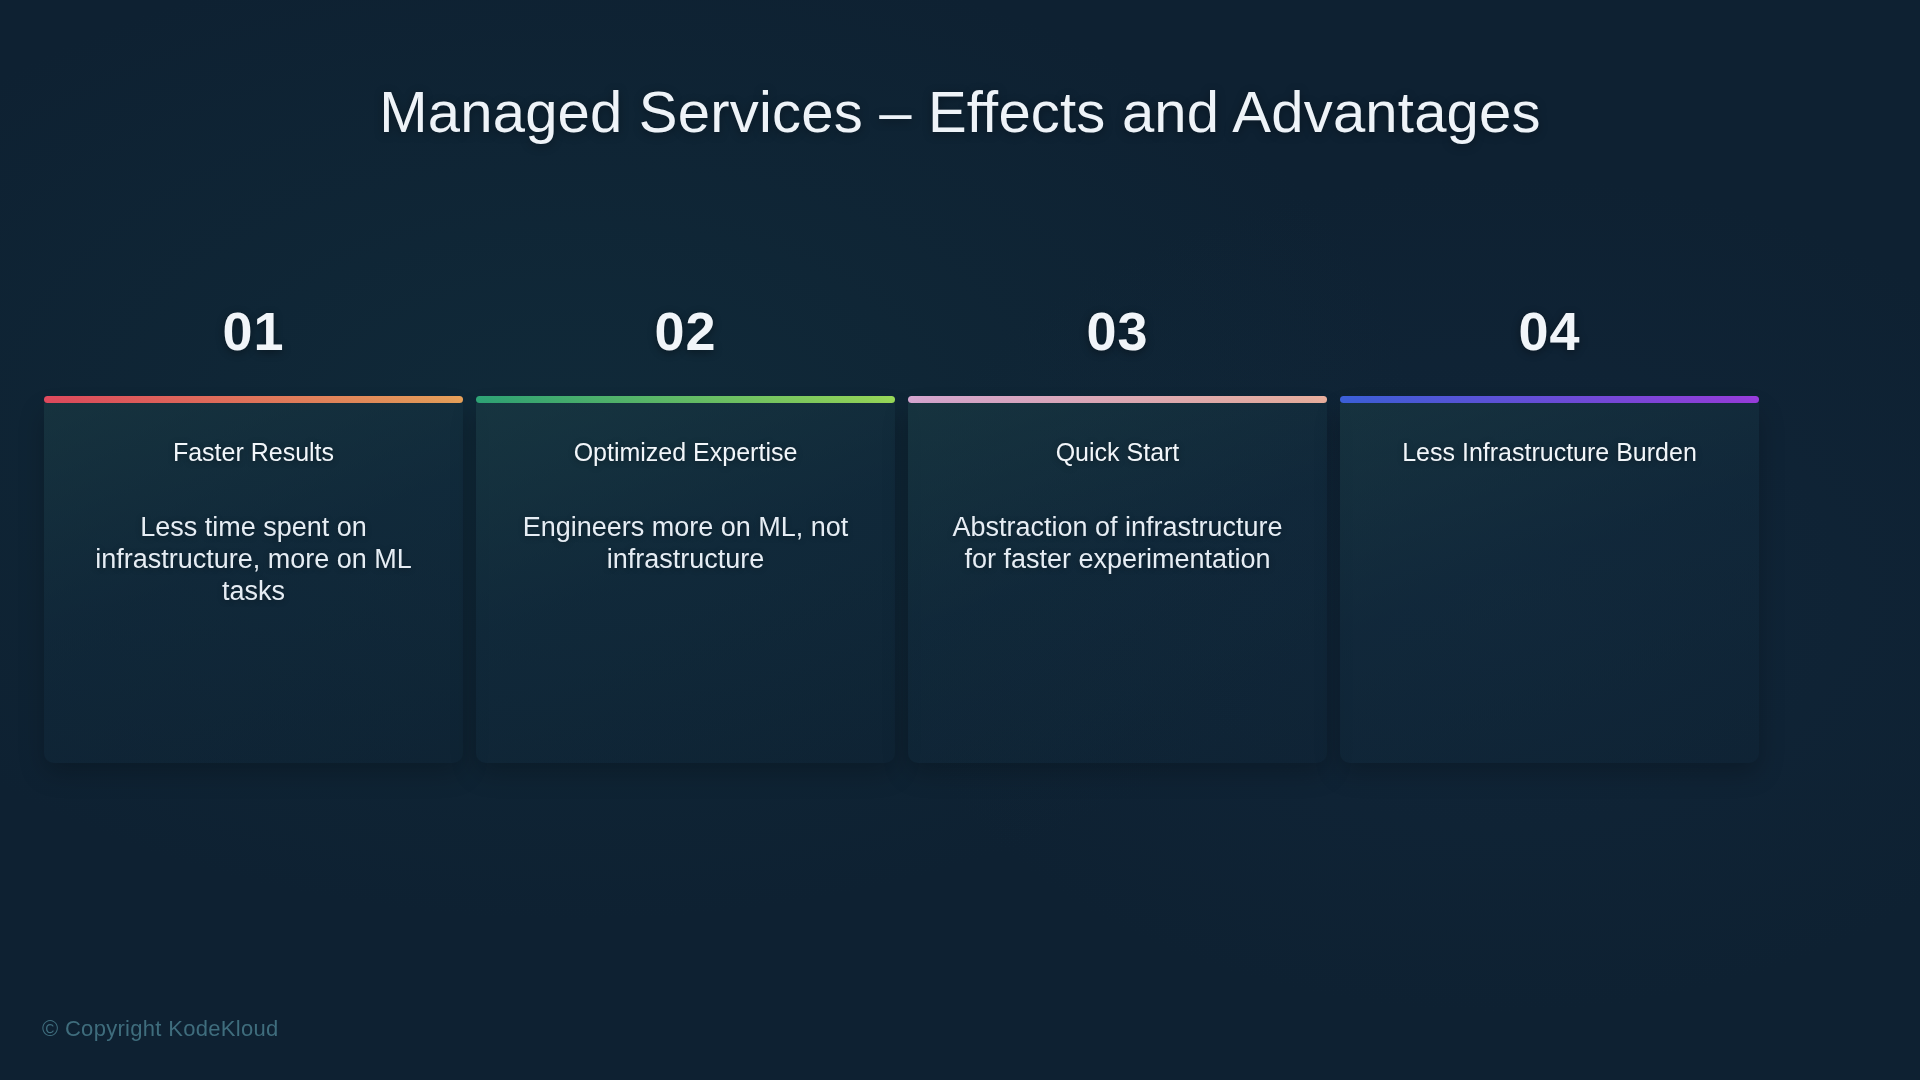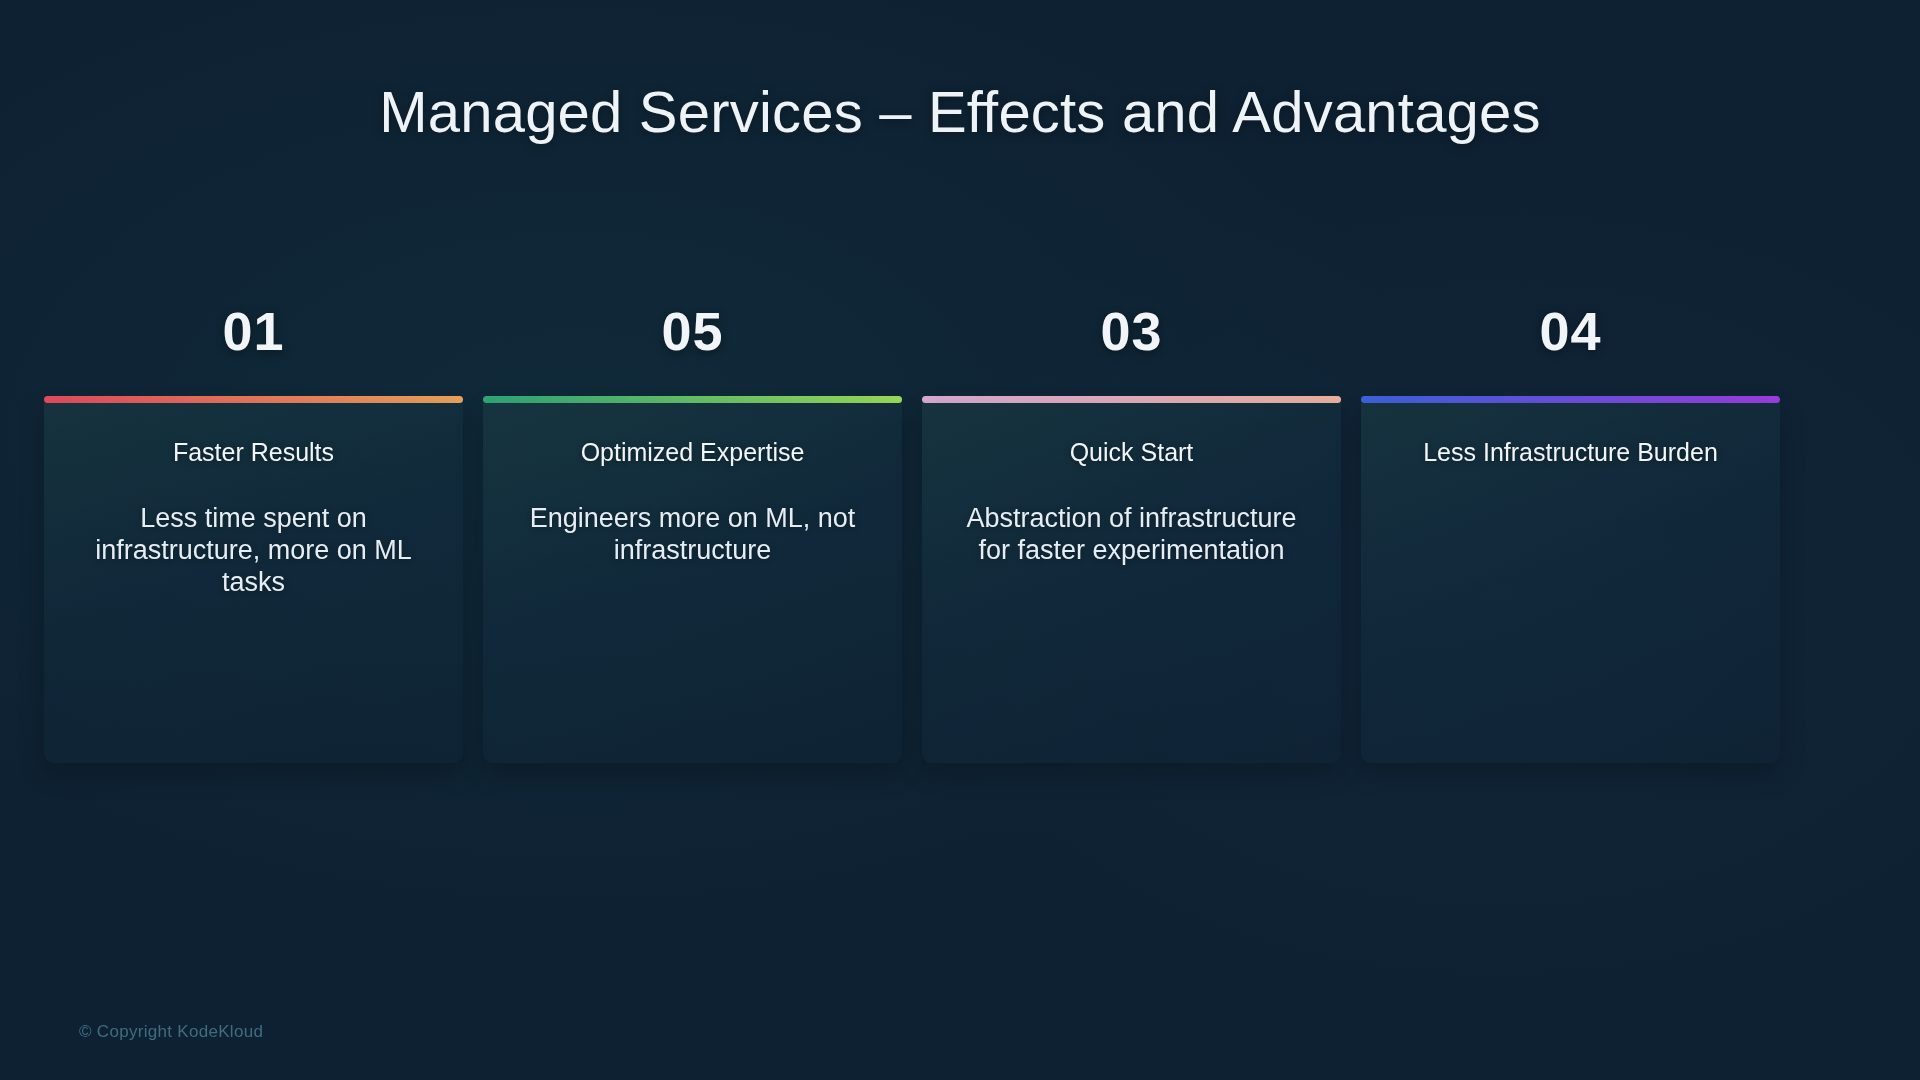--- a/index.html
+++ b/index.html
@@ -43,21 +43,21 @@
     color: #eef3f8;
     text-shadow: 0 2px 10px rgba(0,0,0,0.35);
   }
 
   .cards {
     position: absolute;
     top: 300px;
     left: 44px;
     width: 1832px;
     display: flex;
-    gap: 20px;
+    gap: 13px;
   }
 
   .card {
     position: relative;
     width: 419px;
     padding-top: 96px; 
   }
 
   .card-number {
     position: absolute;
@@ -91,37 +91,36 @@
   .card-heading {
     font-size: 25px;
     font-weight: 400;
     color: #f2f6fa;
     text-align: center;
     line-height: 1.26;
     text-shadow: 0 1px 6px rgba(0,0,0,0.35);
   }
 
   .card-text {
-    margin-top: 33px;
+    margin-top: 42px;
     font-size: 27px;
     font-weight: 400;
     color: #e6edf4;
     text-align: center;
     line-height: 1.2;
     text-shadow: 0 1px 6px rgba(0,0,0,0.3);
   }
 
   .footer {
     position: absolute;
     left: 42px;
     bottom: 38px;
-    font-size: 17px;
+    font-size: 22px;
     color: #3f6d7d;
     letter-spacing: 0.3px;
-    margin-left: 37px;
   }
 </style>
 </head>
 <body style="background: rgb(14, 33, 50);">
 
 <div class="bg-tint"></div>
 
 <div class="slide">
 
   <h1 class="slide-title" style="color: rgb(238, 243, 248);">Managed Services – Effects and Advantages</h1>
@@ -131,21 +130,21 @@
     <div class="card">
       <div class="card-number">01</div>
       <div class="card-bar" style="background: linear-gradient(90deg, rgb(227, 75, 95) 0%, rgb(235, 164, 92) 100%);"></div>
       <div class="card-body">
         <div class="card-heading">Faster Results</div>
         <div class="card-text">Less time spent on infrastructure, more on ML tasks</div>
       </div>
     </div>
 
     <div class="card">
-      <div class="card-number">05</div>
+      <div class="card-number">02</div>
       <div class="card-bar" style="background: linear-gradient(90deg, rgb(47, 166, 120) 0%, rgb(155, 220, 90) 100%);"></div>
       <div class="card-body">
         <div class="card-heading">Optimized Expertise</div>
         <div class="card-text">Engineers more on ML, not infrastructure</div>
       </div>
     </div>
 
     <div class="card">
       <div class="card-number">03</div>
       <div class="card-bar" style="background: linear-gradient(90deg, rgb(217, 169, 212) 0%, rgb(237, 178, 160) 100%);"></div>

